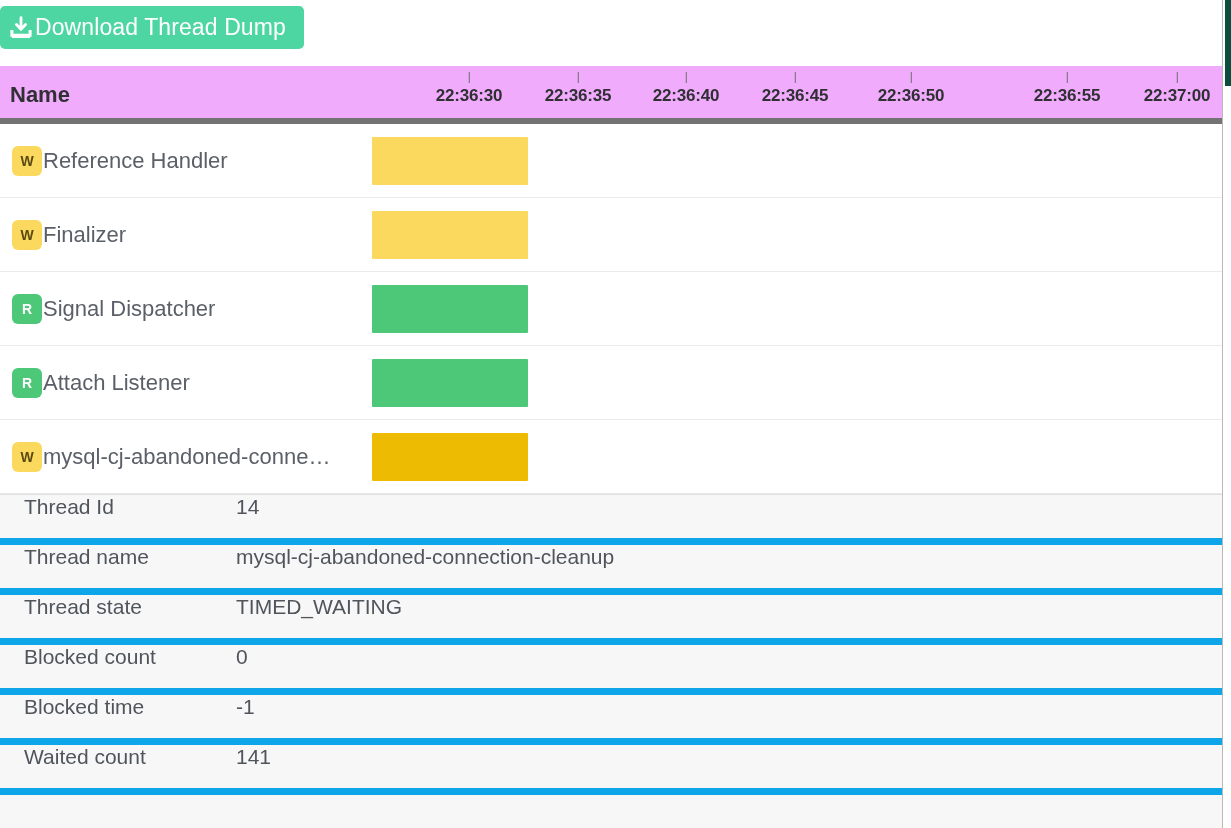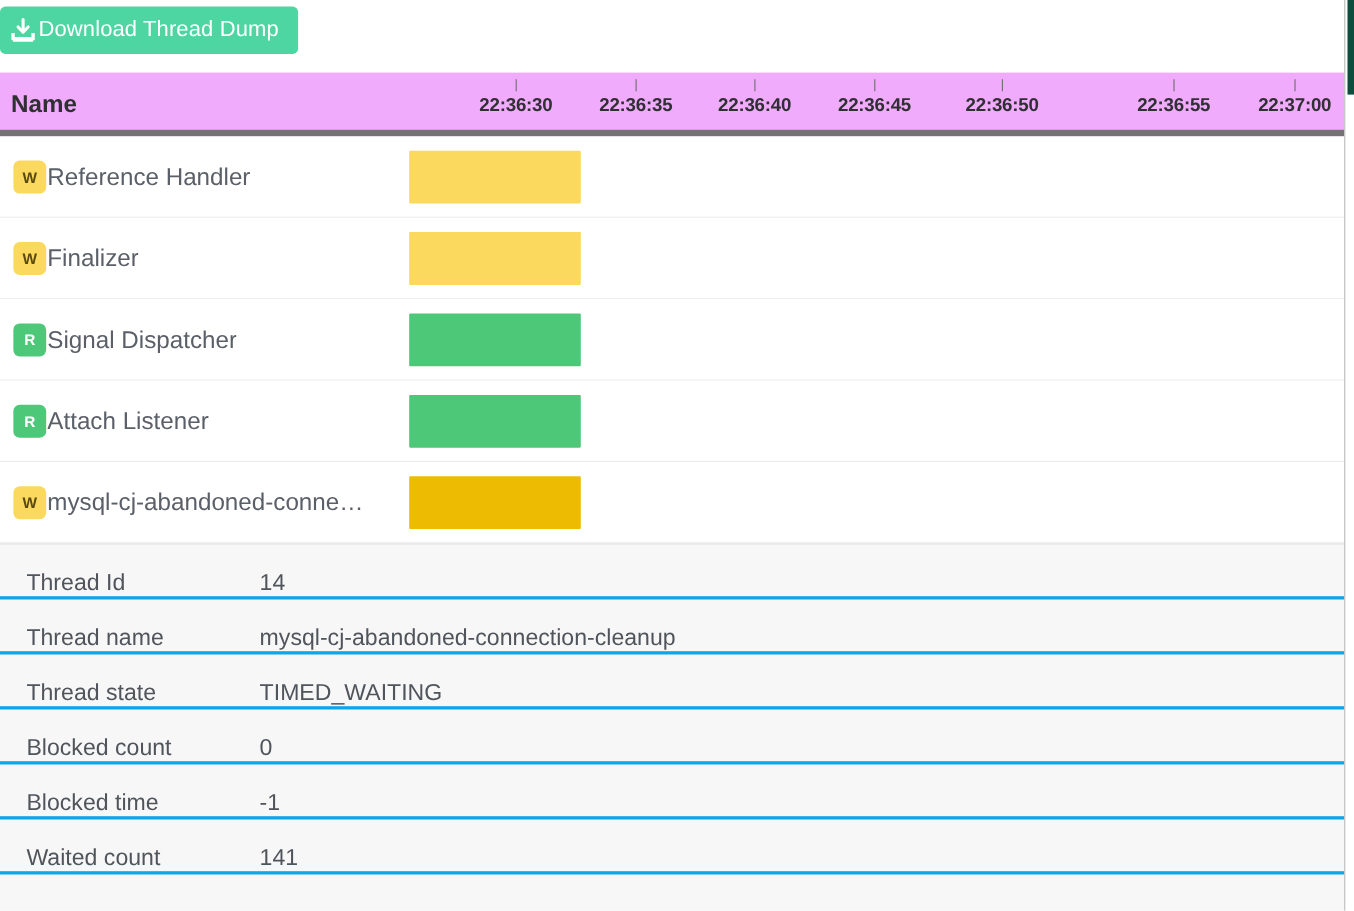--- a/index.html
+++ b/index.html
@@ -49,21 +49,21 @@
     position: absolute;
     left: 0;
     top: 6px;
     height: 43px;
     padding: 0 18px 0 8px;
     background: #4ed6a2;
     color: #ffffff;
     border: none;
     border-radius: 5px;
     font-family: "Liberation Sans", sans-serif;
-    font-size: 20px;
+    font-size: 23px;
     line-height: 55px;
     display: flex;
     align-items: center;
     cursor: pointer;
     white-space: nowrap;
   }
   .download-btn .dl-icon {
     display: inline-flex;
     width: 26px;
     height: 26px;
@@ -171,23 +171,23 @@
   .detail {
     position: absolute;
     top: 494px; left: 0;
     width: 1222px;
     background: #f7f7f7;
     border-top: 1px solid #e0e0e0;
   }
   .detail-row {
     position: relative;
     height: 50px;
-    border-bottom: 3px solid #0ea5e9;
+    border-bottom: 7px solid #0ea5e9;
     display: flex;
-    align-items: flex-end;
+    align-items: flex-start;
   }
   .detail-row:first-child { border-top: none; }
   .detail-key {
     width: 236px;
     padding-left: 24px;
     font-size: 21px;
     color: #50555c;
     white-space: nowrap;
   }
   .detail-val {

